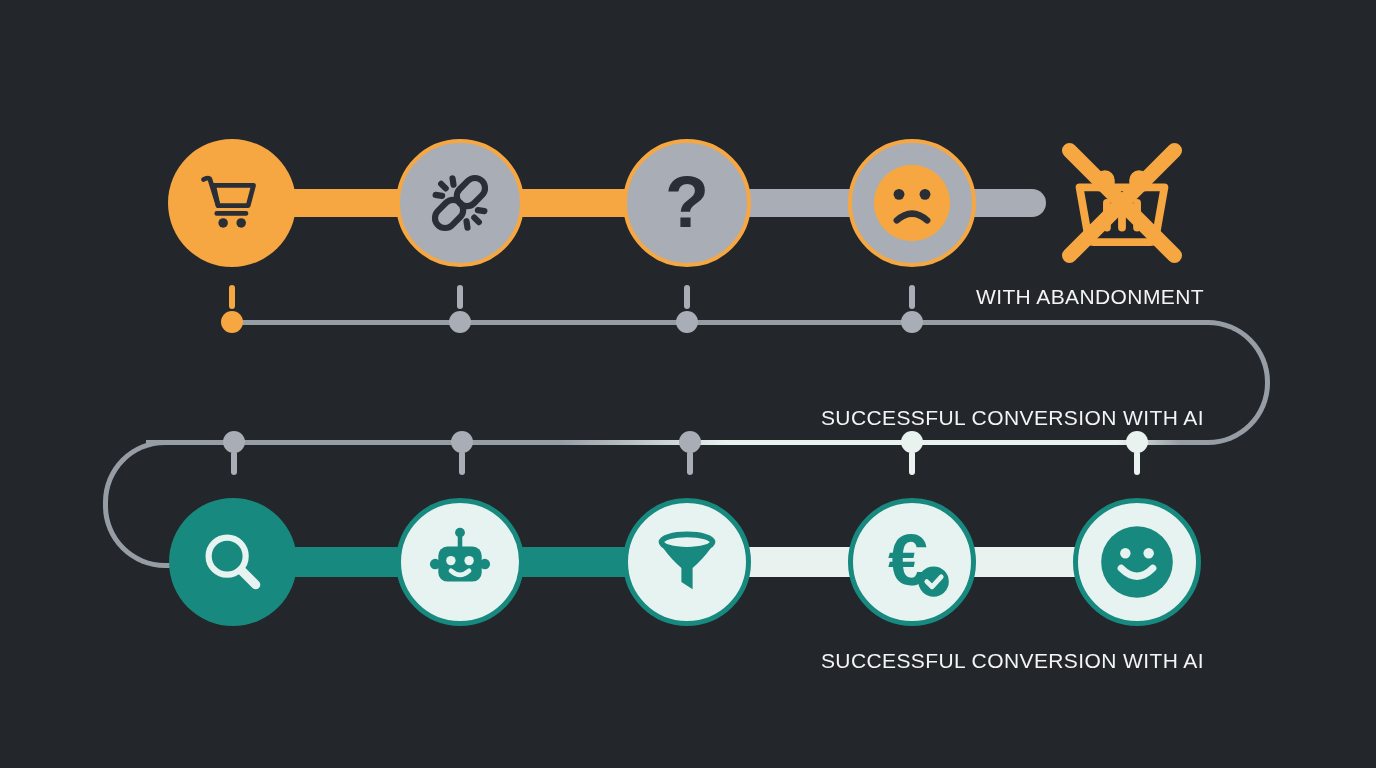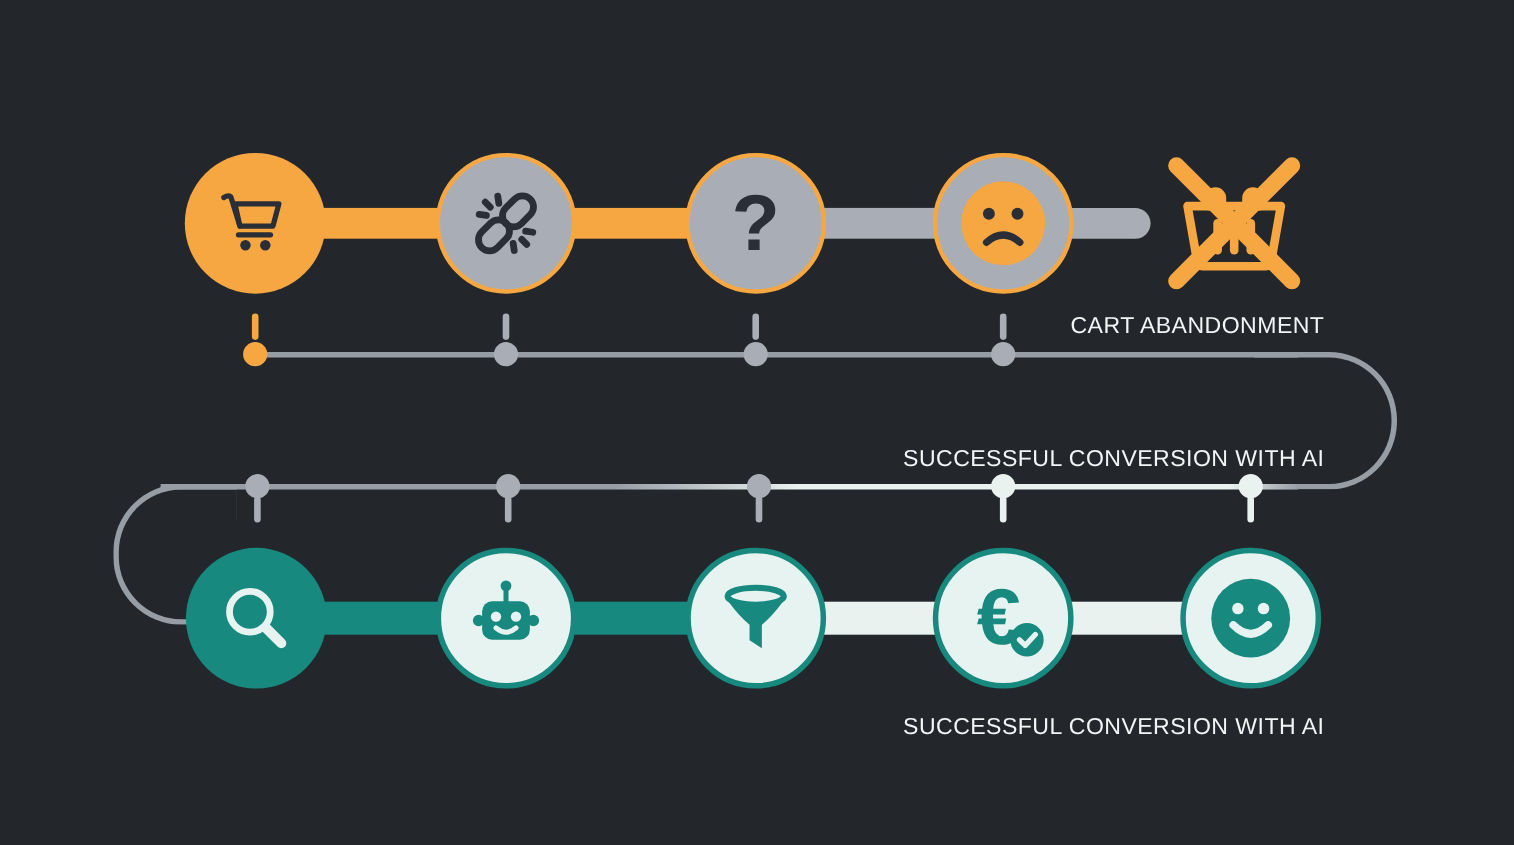--- a/index.html
+++ b/index.html
@@ -133,21 +133,21 @@
           <path d="M12 12 L12 16.4"></path>
           <path d="M14.7 12 L14.7 16.4"></path>
         </g>
         <g fill="none" class="st-orange" stroke-width="2.7" stroke-linecap="round">
           <path d="M2.6 2.6 L21.4 21.4"></path>
           <path d="M21.4 2.6 L2.6 21.4"></path>
         </g>
       </svg>
     </div>
 
-    <div class="label label-cart">CART ABANDONMENT</div>
+    <div class="label label-cart">WITH ABANDONMENT</div>
   </div>
 
   <div>
     <div class="timeline tl-top"></div>
     <div class="dot up d-orange" style="left:221px;">
         <div class="tick"></div>
       </div>
     <div class="dot up d-gray" style="left:449px;">
         <div class="tick"></div>
       </div>

